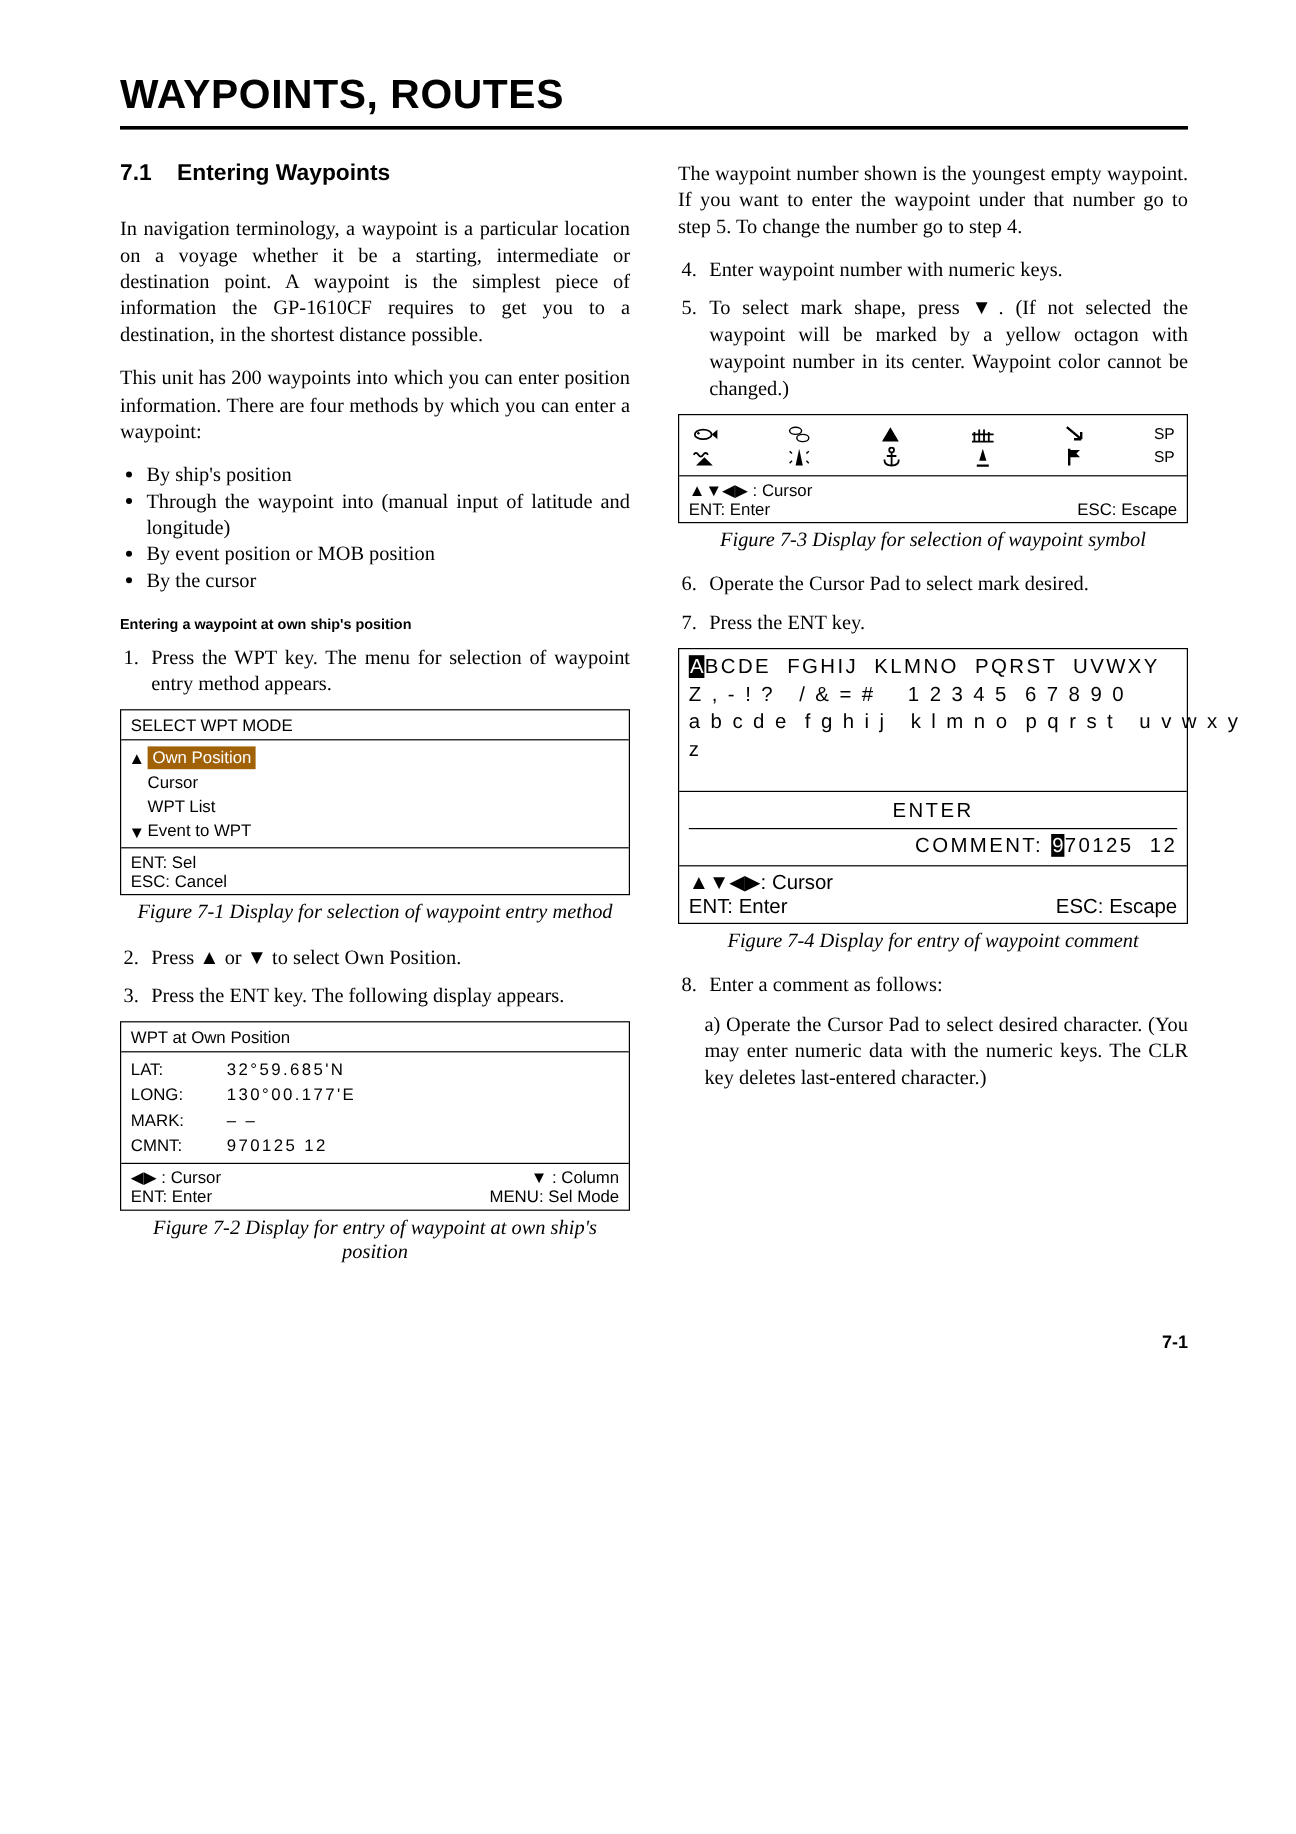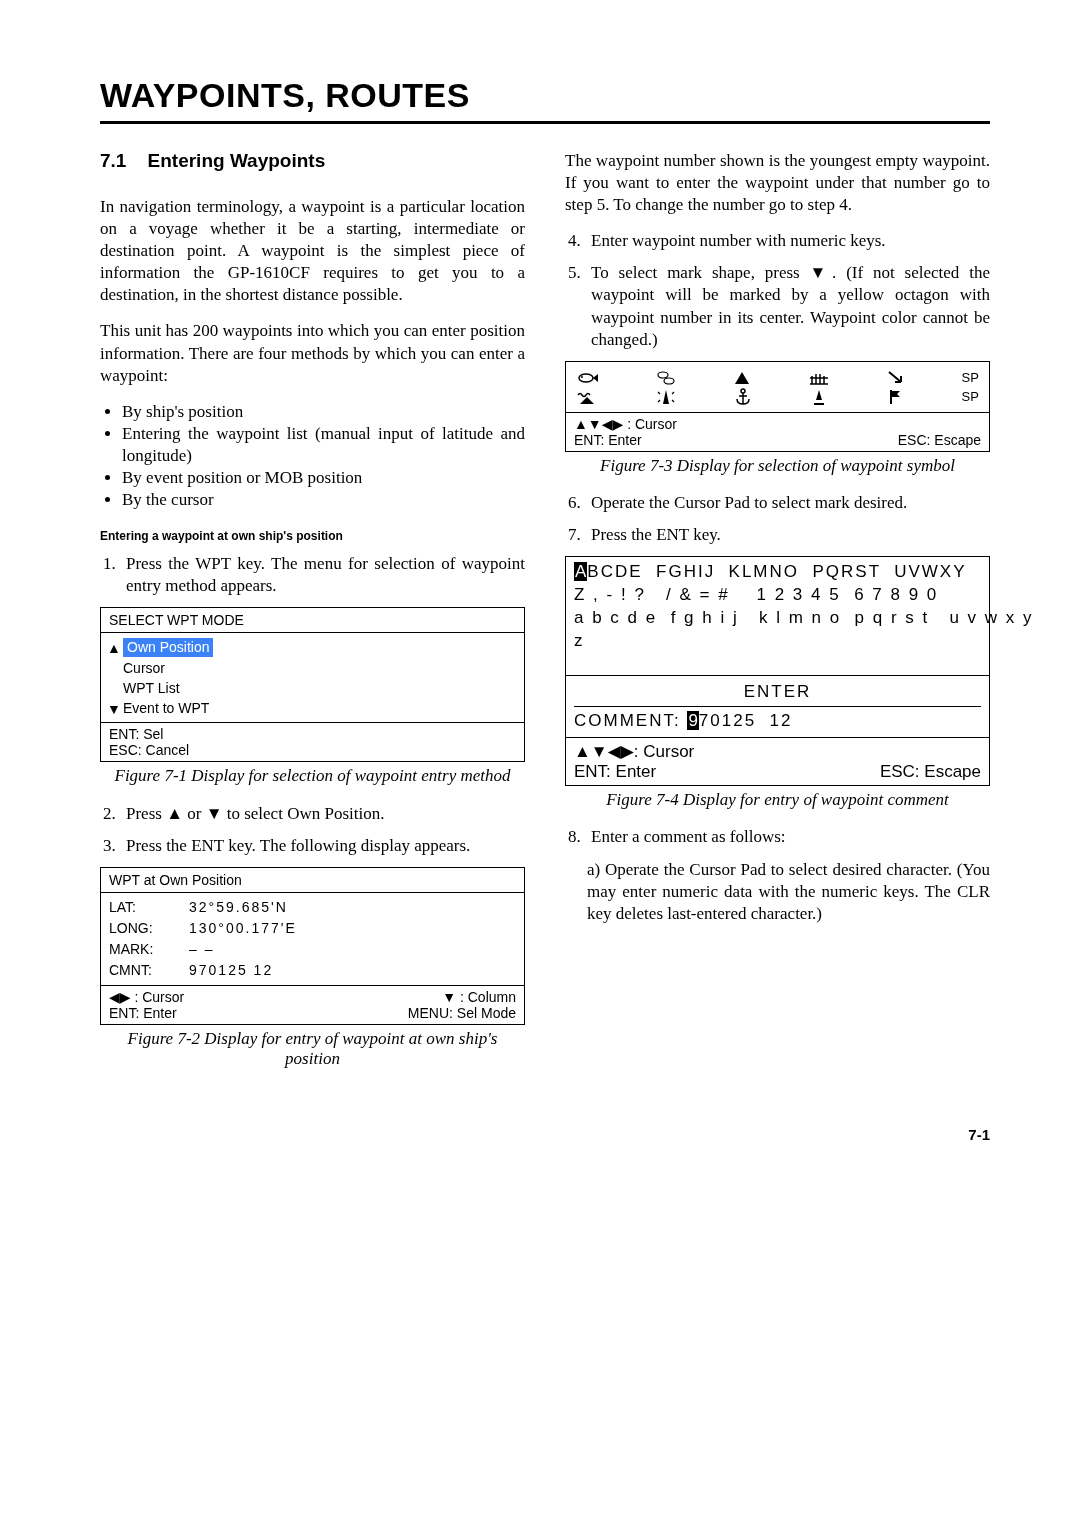--- a/index.html
+++ b/index.html
@@ -10,21 +10,21 @@
     background: #fff;
     color: #000;
     width: 1080px;
     box-sizing: border-box;
   }
   h1.title {
     font-family: Arial, Helvetica, sans-serif;
     font-size: 34px;
     font-weight: bold;
     letter-spacing: 0.5px;
-    margin: 16px 0 6px 0;
+    margin: 0 0 6px 0;
   }
   .rule {
     border-top: 3px solid #000;
     margin-bottom: 26px;
   }
   .columns {
     display: flex;
     gap: 40px;
   }
   .col {
@@ -96,21 +96,21 @@
     padding: 1px 8px 1px 22px;
     position: relative;
     line-height: 1.3;
   }
   .fig71 .arrow {
     position: absolute;
     left: 6px;
     top: 2px;
   }
   .fig71 .sel {
-    background: #3b82f6;
+    background: #a16207;
     color: #fff;
     display: inline-block;
     padding: 0 4px;
   }
   .fig71 .ftr {
     padding: 3px 8px;
     display: flex;
     justify-content: space-between;
     flex-direction: column;
   }
@@ -187,21 +187,21 @@
   .fig74 .mid {
     border-bottom: 1px solid #000;
     padding: 6px 8px 6px 8px;
   }
   .fig74 .enter {
     text-align: center;
     letter-spacing: 2px;
     padding-bottom: 4px;
   }
   .fig74 .comment {
-    text-align: left;
+    text-align: right;
     letter-spacing: 2px;
     border-top: 1px solid #000;
     padding: 4px 0 0 0;
     white-space: pre;
     font-family: Arial, Helvetica, sans-serif;
   }
   .fig74 .ftr {
     padding: 3px 8px;
   }
   .fig74 .ftr-bot {
@@ -231,21 +231,21 @@
       <span>7.1</span>
       &nbsp;&nbsp;
       <span>Entering Waypoints</span>
     </h2>
 
     <p>In navigation terminology, a waypoint is a particular location on a voyage whether it be a starting, intermediate or destination point. A waypoint is the simplest piece of information the GP-1610CF requires to get you to a destination, in the shortest distance possible.</p>
     <p>This unit has 200 waypoints into which you can enter position information. There are four methods by which you can enter a waypoint:</p>
 
     <ul class="bullets">
       <li>By ship's position</li>
-      <li>Entering the waypoint list (manual input of latitude and longitude)</li>
+      <li>Through the waypoint into (manual input of latitude and longitude)</li>
       <li>By event position or MOB position</li>
       <li>By the cursor</li>
     </ul>
 
     <h3 class="subhead">Entering a waypoint at own ship's position</h3>
 
     <ol class="steps">
       <li>Press the WPT key. The menu for selection of waypoint entry method appears.</li>
     </ol>
 

